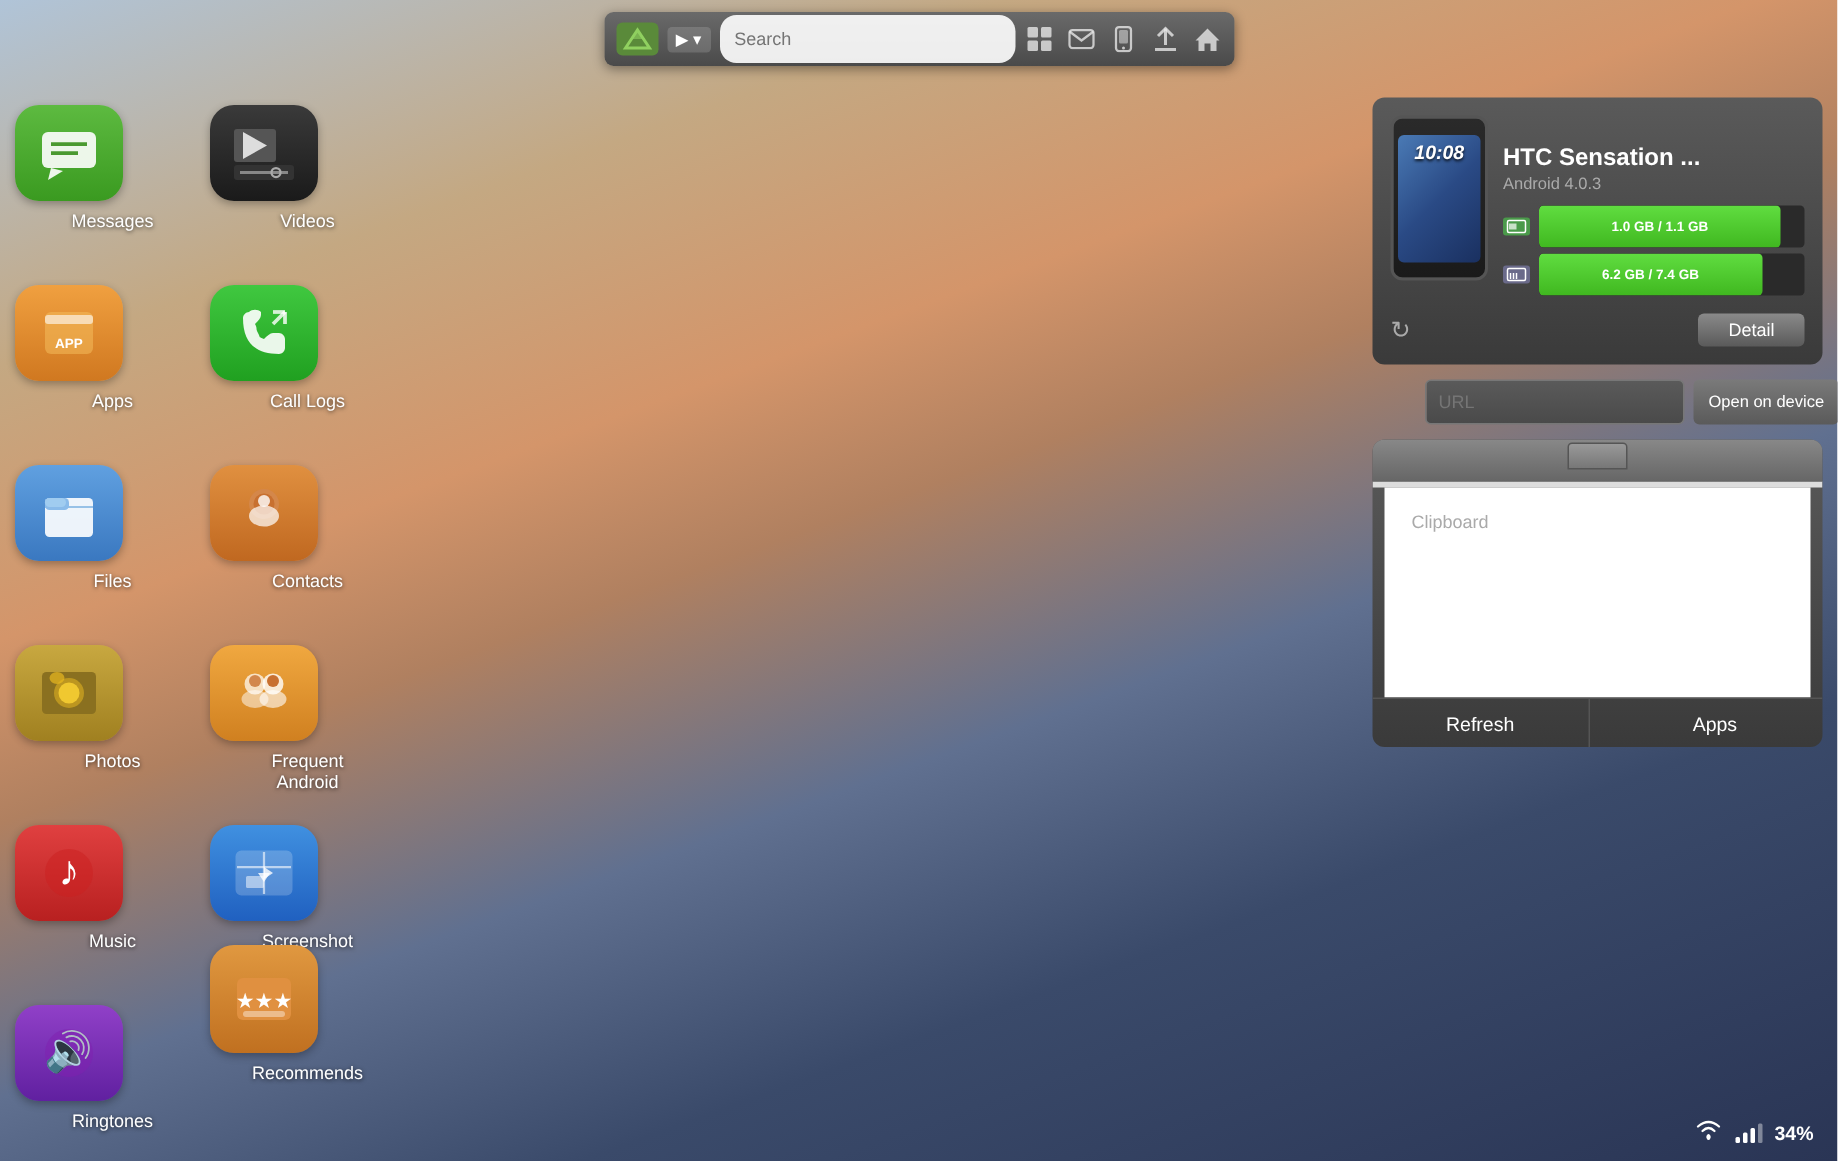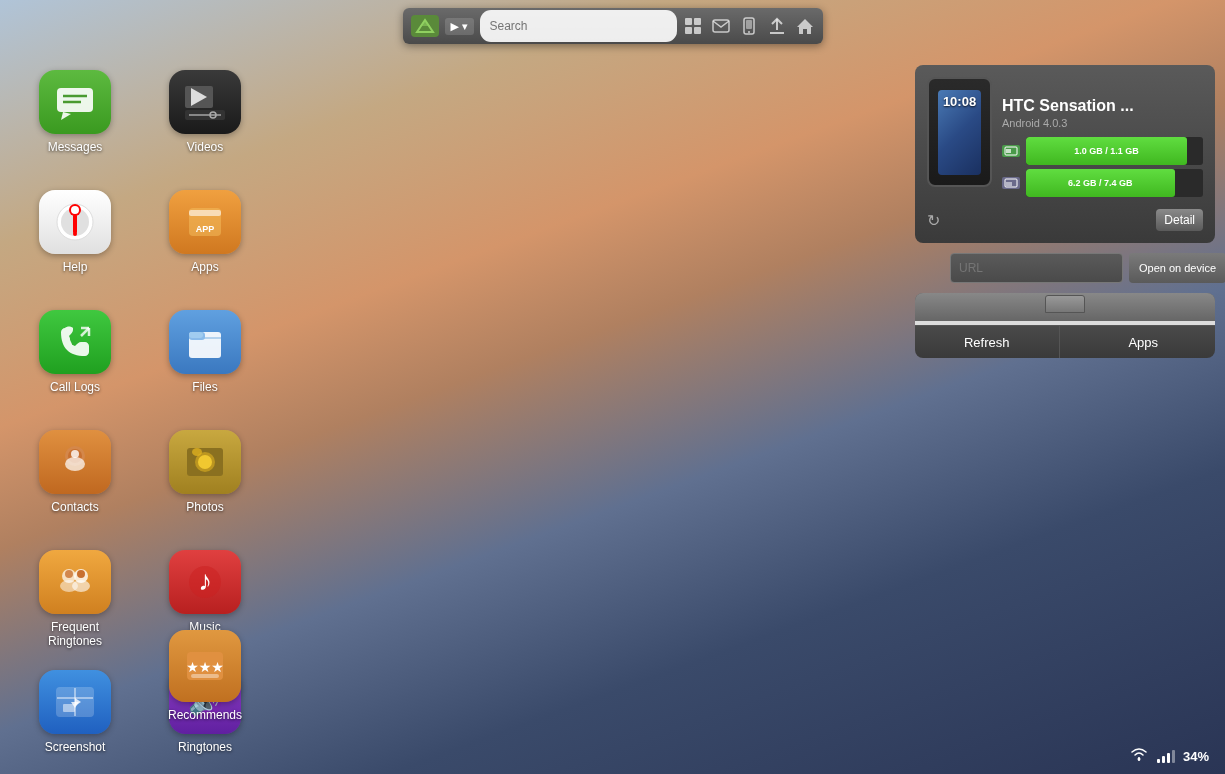--- a/index.html
+++ b/index.html
@@ -101,21 +101,20 @@
       left: 10px;
       display: grid;
       grid-template-columns: 130px 130px;
       grid-template-rows: repeat(6, 120px);
       gap: 0;
       z-index: 5;
     }
     .app-item {
       display: flex;
       flex-direction: column;
-      align-items: center;
       justify-content: flex-start;
       padding-top: 10px;
       cursor: pointer;
     }
     .app-icon {
       width: 72px;
       height: 64px;
       border-radius: 16px;
       display: flex;
       align-items: center;
@@ -180,28 +179,29 @@
       border-radius: 8px;
       border: 2px solid #555;
       display: flex;
       align-items: center;
       justify-content: center;
       flex-shrink: 0;
       overflow: hidden;
       position: relative;
     }
     .phone-screen {
-      width: 43px;
+      width: 55px;
       height: 85px;
       background: linear-gradient(135deg, #4a7ab5 0%, #2a4a85 50%, #1a3060 100%);
       border-radius: 4px;
       display: flex;
       align-items: flex-start;
       justify-content: center;
       padding-top: 4px;
+      font-style: italic;
     }
     .phone-time {
       color: white;
       font-size: 13px;
       font-weight: bold;
       text-shadow: 0 1px 2px rgba(0,0,0,0.8);
     }
     .device-info {
       flex: 1;
     }
@@ -262,21 +262,21 @@
     .refresh-icon-btn {
       color: #aaa;
       font-size: 16px;
       cursor: pointer;
     }
     .detail-btn {
       background: linear-gradient(180deg, #8a8a8a 0%, #5a5a5a 100%);
       color: white;
       border: none;
       border-radius: 4px;
-      padding: 4px 8px;
+      padding: 4px 20px;
       font-size: 12px;
       cursor: pointer;
     }
 
     
     .url-bar-section {
       display: flex;
       gap: 6px;
       margin-bottom: 10px;
       padding-left: 35px;
@@ -452,33 +452,20 @@
         <polygon points="8,8 8,26 24,17" fill="white" opacity="0.8"></polygon>
         <rect x="2" y="30" width="40" height="10" rx="2" fill="#333"></rect>
         <line x1="6" y1="35" x2="38" y2="35" stroke="#888" stroke-width="2"></line>
         <circle cx="30" cy="35" r="3" fill="none" stroke="#aaa" stroke-width="1.5"></circle>
       </svg>
     </div>
     <span class="app-label">Videos</span>
   </div>
 
   <div class="app-item">
-    <div class="app-icon icon-help">
-      <svg width="44" height="44" viewBox="0 0 44 44">
-        <circle cx="22" cy="22" r="18" fill="white" stroke="#ddd" stroke-width="1"></circle>
-        <circle cx="22" cy="22" r="14" fill="#e0e0e0"></circle>
-        <circle cx="22" cy="10" r="6" fill="red"></circle>
-        <circle cx="22" cy="10" r="4" fill="white"></circle>
-        <path d="M22 16 L22 32" stroke="red" stroke-width="4" stroke-linecap="round"></path>
-        <circle cx="22" cy="34" r="2" fill="red"></circle>
-      </svg>
-    </div>
-    <span class="app-label">Help</span>
-  </div>
-  <div class="app-item">
     <div class="app-icon icon-apps">
       <svg width="44" height="44" viewBox="0 0 44 44">
         <rect x="6" y="8" width="32" height="28" rx="4" fill="#f5c060" opacity="0.5"></rect>
         <rect x="6" y="10" width="32" height="6" rx="2" fill="white" opacity="0.6"></rect>
         <text x="22" y="32" text-anchor="middle" font-size="9" fill="white" font-weight="bold">APP</text>
       </svg>
     </div>
     <span class="app-label">Apps</span>
   </div>
 
@@ -533,21 +520,21 @@
       <svg width="44" height="44" viewBox="0 0 44 44">
         <circle cx="16" cy="16" r="7" fill="white" opacity="0.7"></circle>
         <circle cx="28" cy="16" r="7" fill="white" opacity="0.8"></circle>
         <circle cx="16" cy="14" r="4" fill="#c87030" opacity="0.8"></circle>
         <circle cx="28" cy="14" r="4" fill="#c87030"></circle>
         <ellipse cx="16" cy="26" rx="9" ry="6" fill="white" opacity="0.5"></ellipse>
         <ellipse cx="28" cy="26" rx="9" ry="6" fill="white" opacity="0.6"></ellipse>
       </svg>
     </div>
     <span class="app-label" style="white-space:pre-line;text-align:center;">Frequent
-Ringtones</span>
+Android</span>
   </div>
   <div class="app-item">
     <div class="app-icon icon-music">
       <svg width="44" height="44" viewBox="0 0 44 44">
         <circle cx="22" cy="22" r="16" fill="#cc2020" opacity="0.5"></circle>
         <text x="22" y="30" text-anchor="middle" font-size="28" fill="white" font-weight="bold">♪</text>
       </svg>
     </div>
     <span class="app-label">Music</span>
   </div>
@@ -641,20 +628,23 @@
   <div class="url-bar-section">
     <input class="url-input" type="text" placeholder="URL" style="">
     <button class="open-device-btn">Open on device</button>
   </div>
 
   <div class="clipboard-section">
     <div class="clipboard-top">
       <div class="clipboard-clip"></div>
     </div>
     <div style="background:#ddd; height:4px;"></div>
+    <div class="clipboard-body">
+      <div class="clipboard-label">Clipboard</div>
+    </div>
     <div class="clipboard-footer">
       <button class="clipboard-btn">Refresh</button>
       <button class="clipboard-btn">Apps</button>
     </div>
   </div>
 </div>
 
 <div class="status-bar">
   <div class="wifi-icon">
     <svg width="20" height="16" viewBox="0 0 20 16">

